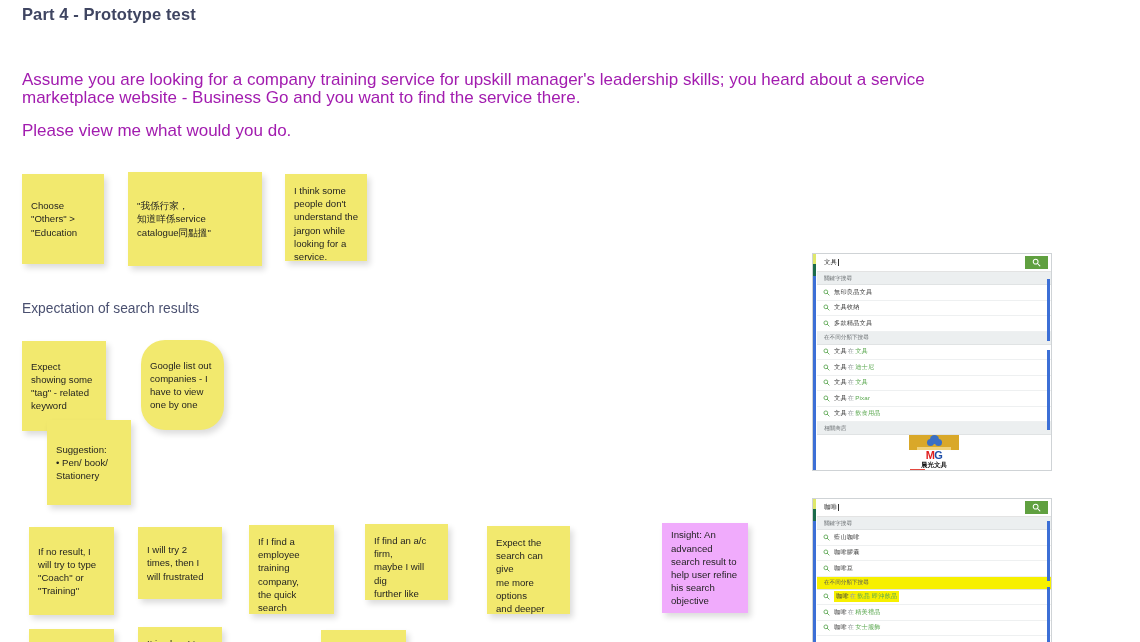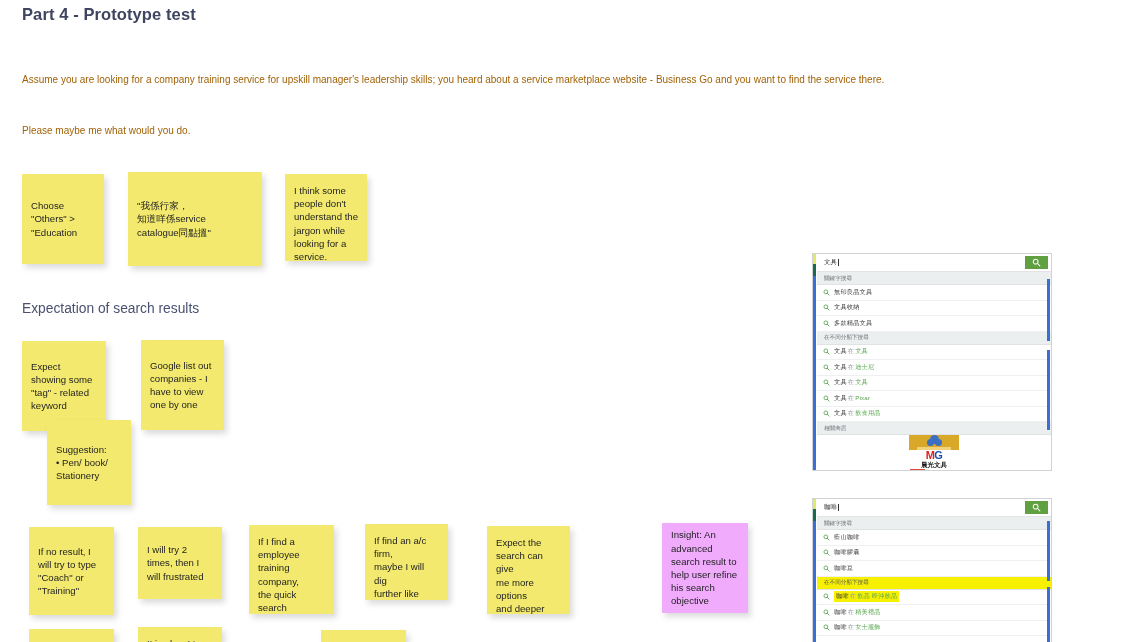--- a/index.html
+++ b/index.html
@@ -22,23 +22,23 @@
     position: absolute;
     left: 22px;
     top: 5px;
     font-size: 16.5px;
     font-weight: bold;
     letter-spacing: 0.1px;
     color: #3f4561;
   }
   .body-para {
     position: absolute;
-    font-size: 10px;
+    font-size: 17px;
     line-height: 18px;
-    color: #a16207;
+    color: #a21caf;
     font-weight: 400;
   }
   .para-1 { left: 22px; top: 71px; width: 1000px; }
   .para-2 { left: 22px; top: 122px; width: 600px; }
   .section-title {
     position: absolute;
     left: 22px;
     top: 301px;
     font-size: 13.8px;
     color: #4a5070;
@@ -208,21 +208,21 @@
     right: 1px;
     width: 3px;
     background: #3c6fd6;
   }
 </style>
 </head>
 <body>
 
 <div class="page-title">Part 4 - Prototype test</div>
 <div class="body-para para-1">Assume you are looking for a company training service for upskill manager's leadership skills; you heard about a service marketplace website - Business Go and you want to find the service there.</div>
-<div class="body-para para-2">Please maybe me what would you do.</div>
+<div class="body-para para-2">Please view me what would you do.</div>
 <div class="section-title">Expectation of search results</div>
 
 <div class="note yellow mid" style="left:22px;  top:174px; width:82px;  height:90px;">
   <span class="note-text">Choose
 "Others" &gt;
 "Education</span>
 </div>
 <div class="note yellow mid" style="left:128px; top:172px; width:134px; height:94px;">
   <span class="note-text">"我係行家，
 知道咩係service
@@ -236,21 +236,21 @@
 looking for a
 service.</span>
 </div>
 
 <div class="note yellow mid" style="left:22px;  top:341px; width:84px;  height:90px;">
   <span class="note-text">Expect
 showing some
 "tag" - related
 keyword</span>
 </div>
-<div class="note yellow mid" style="left:141px; top:340px; width:83px;  height:90px;">
+<div class="note yellow mid" style="left:141px; top:340px; width:83px;  height:90px;border-radius:24px;">
   <span class="note-text">Google list out
 companies - I
 have to view
 one by one</span>
 </div>
 <div class="note yellow mid" style="left:47px;  top:420px; width:84px;  height:85px;">
   <span class="note-text">Suggestion:
    •  Pen/ book/
       Stationery</span>
 </div>

